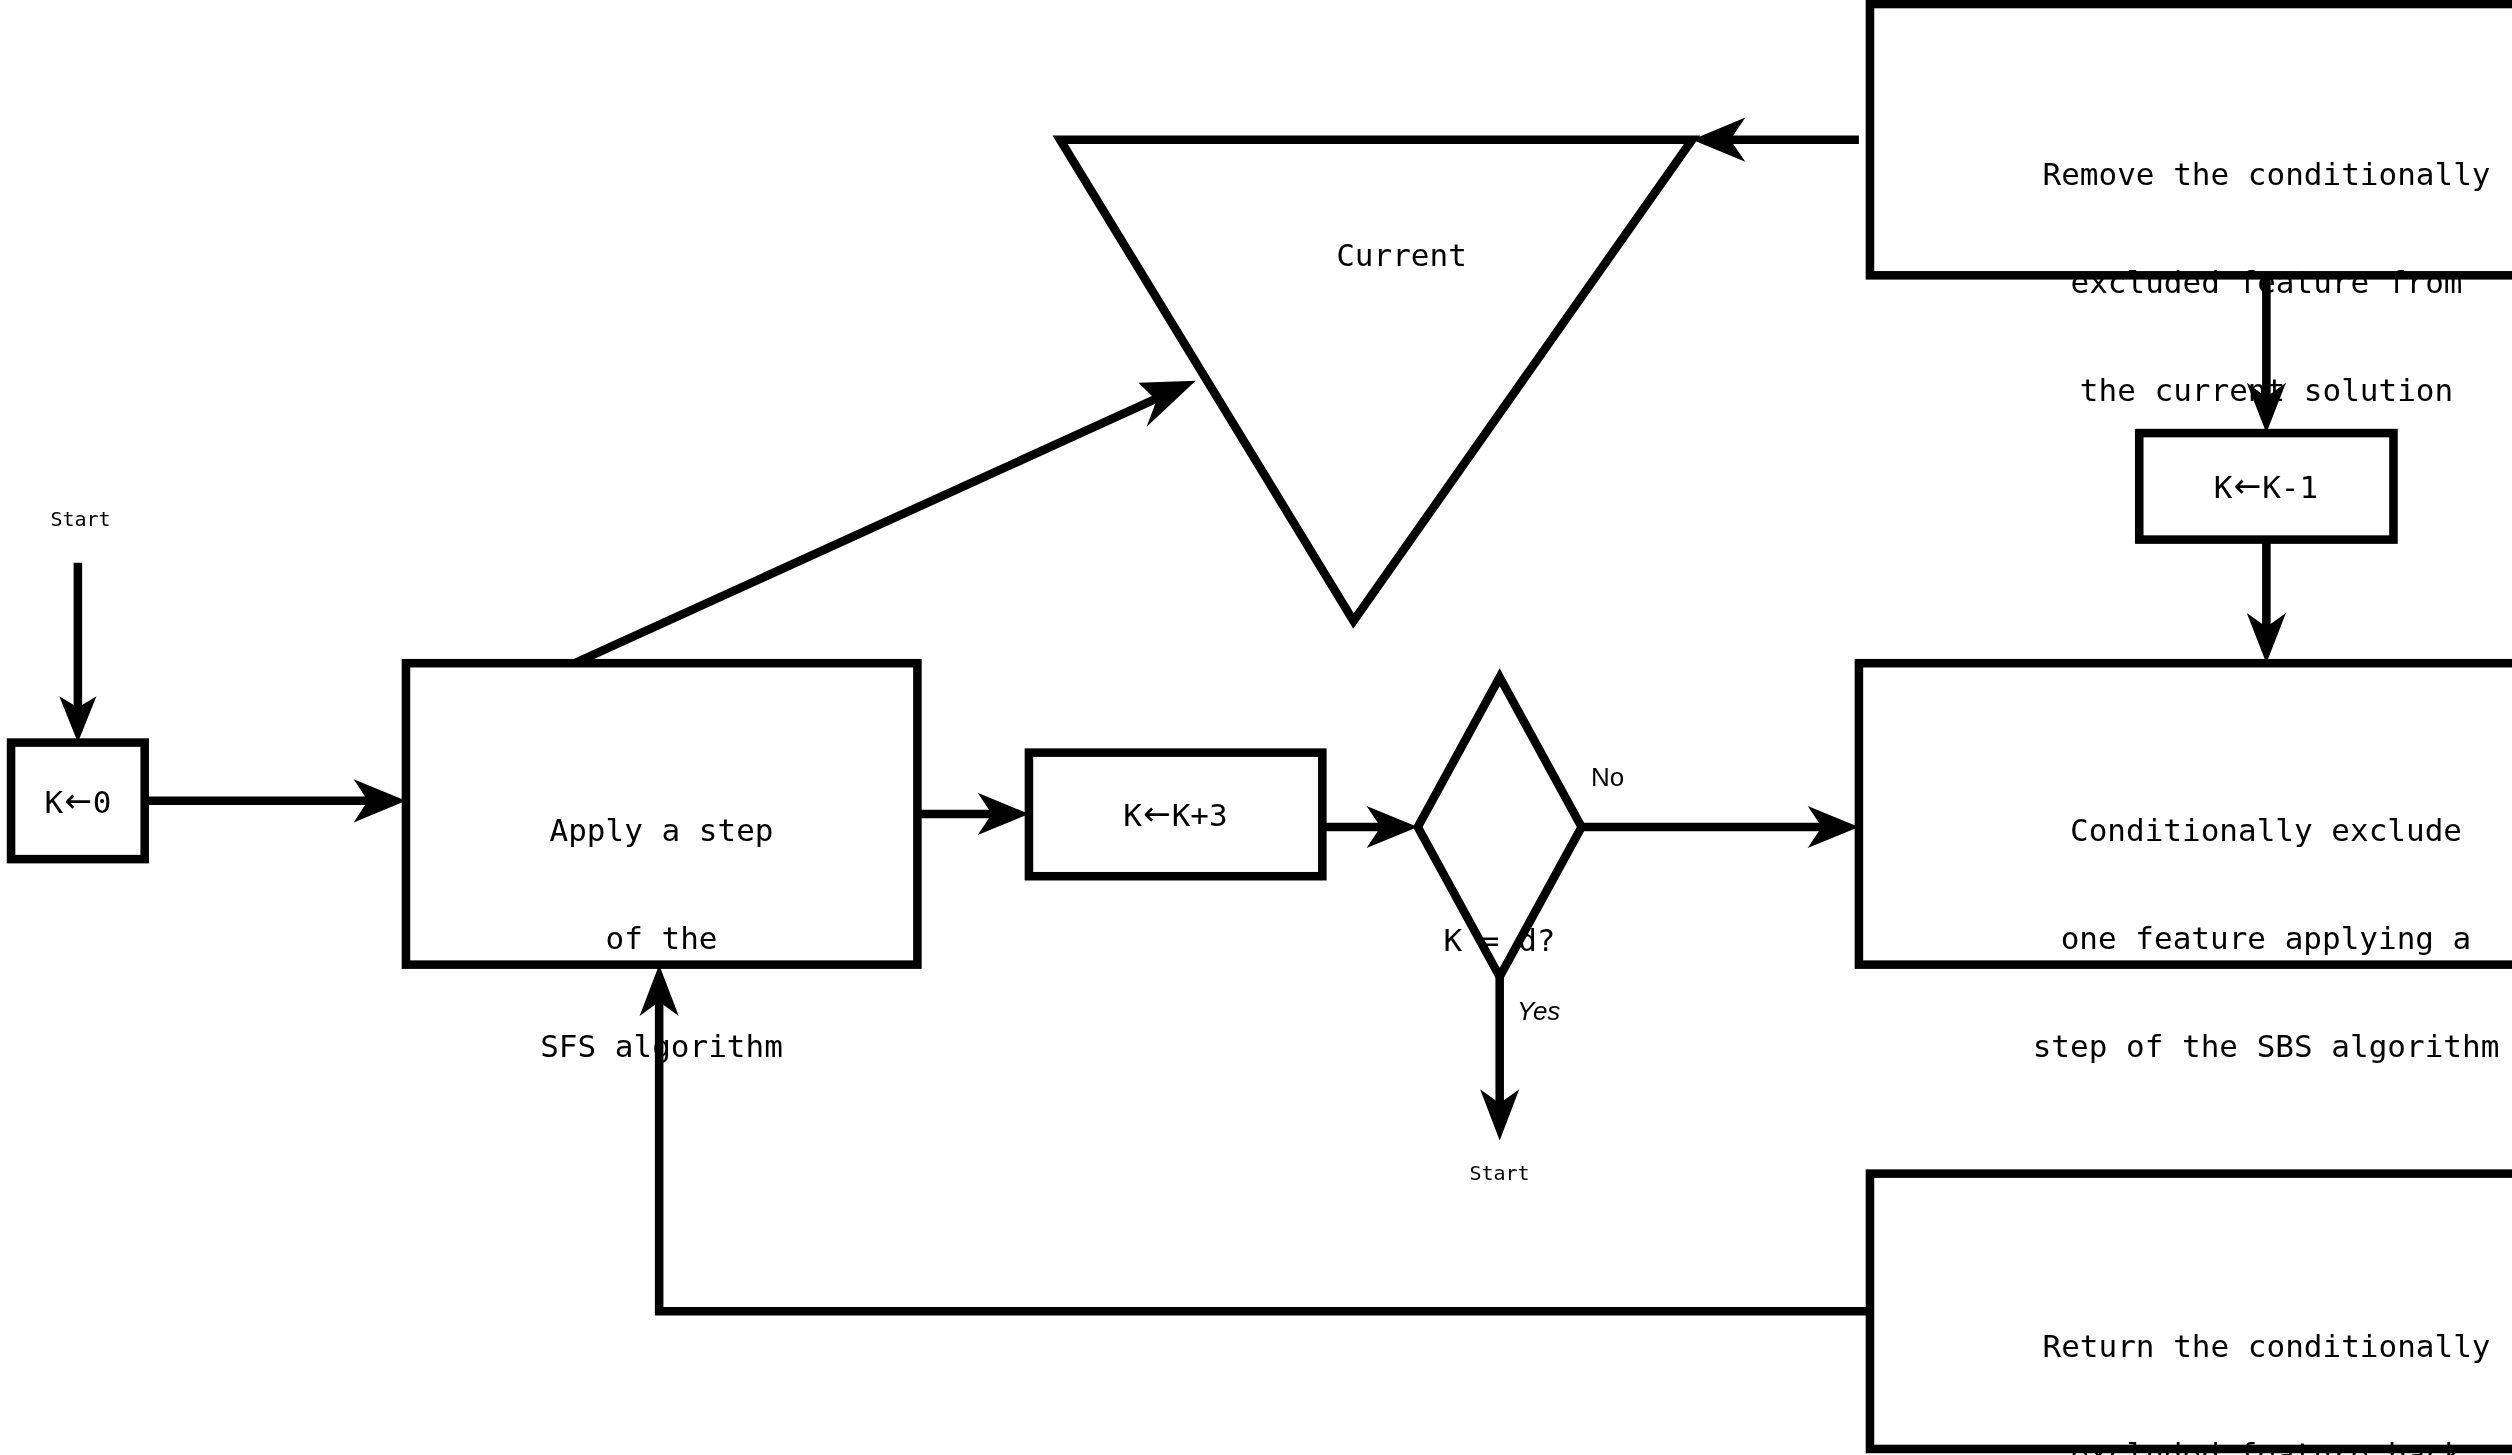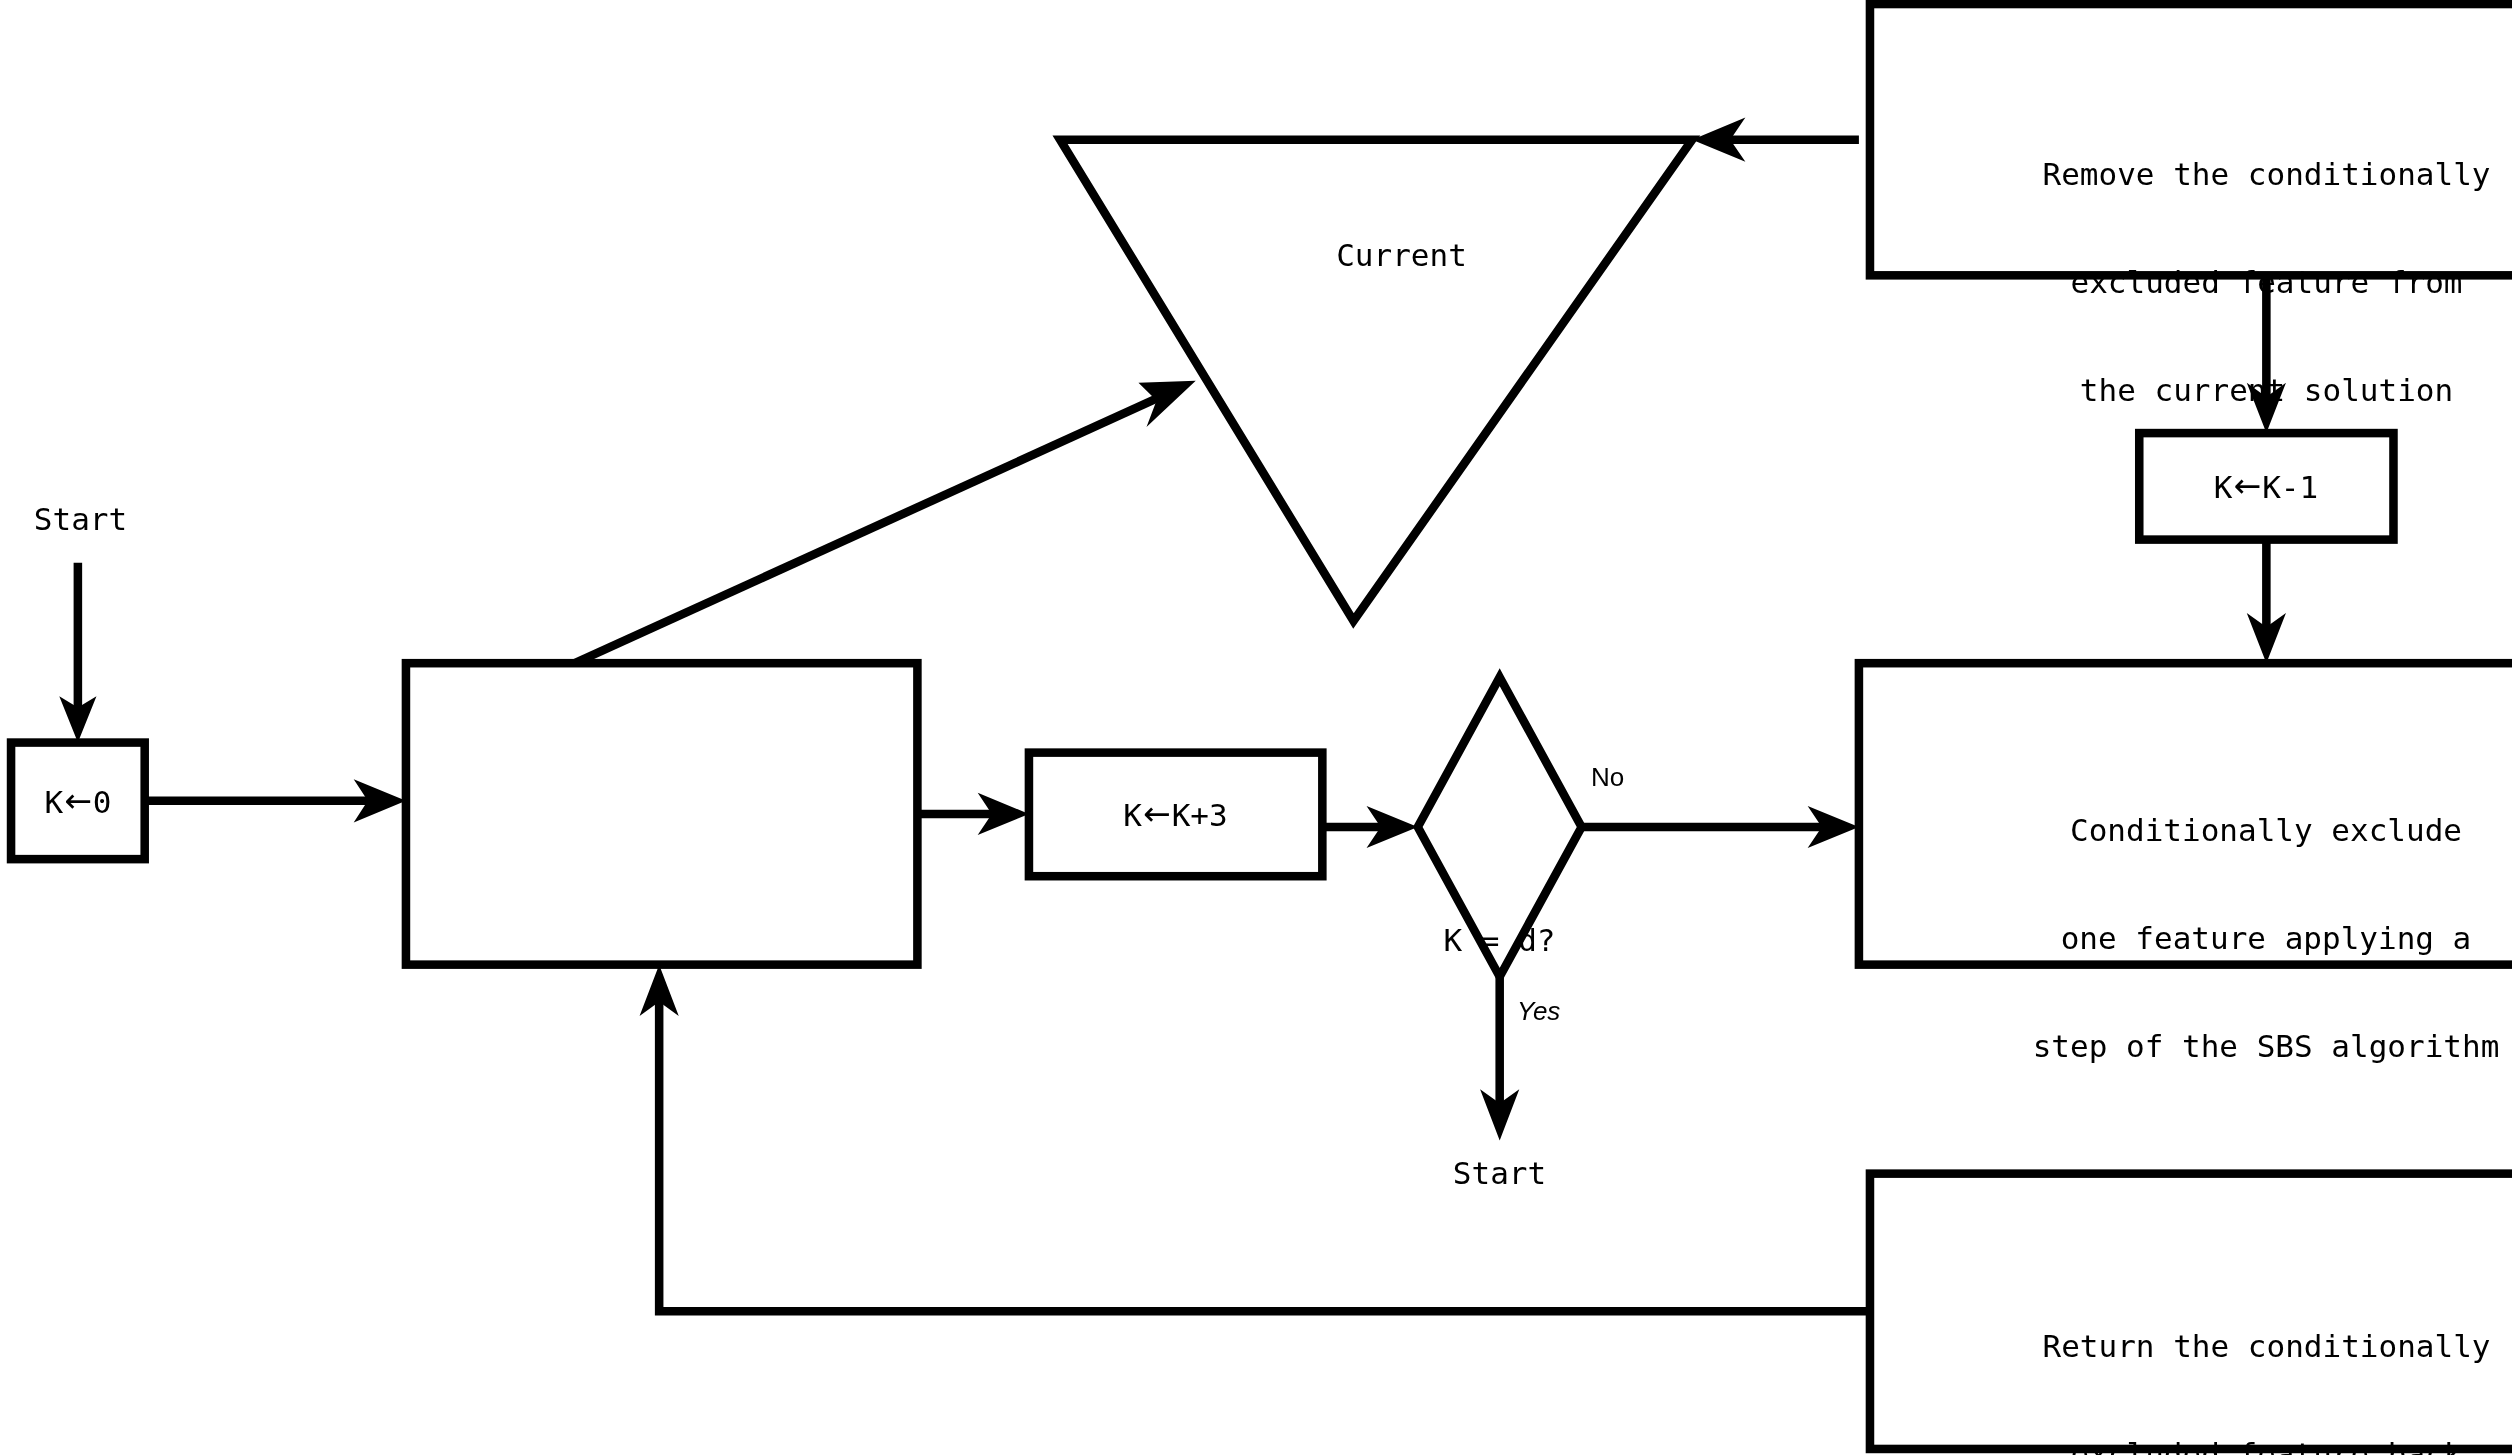--- a/index.html
+++ b/index.html
@@ -30,21 +30,21 @@
     color:#000000;
     font-family:"Liberation Sans","DejaVu Sans",sans-serif;
     font-size:26px;
     line-height:31px;
     white-space:pre;
   }
   .termlabel{
     position:absolute;
     color:#000000;
     font-family:"DejaVu Sans Mono","Liberation Mono",monospace;
-    font-size:31px;
+    font-size:20px;
     line-height:34px;
     white-space:pre;
   }
   .assign{
     position:absolute;
     color:#000000;
     font-family:"DejaVu Sans Mono","Liberation Mono",monospace;
     font-size:31px;
     line-height:34px;
     white-space:pre;
@@ -133,20 +133,25 @@
   </svg>
 
   <div class="termlabel" style="left:15px; top:502px; width:131px; text-align:center;">Start</div>
 
   <div class="termlabel" style="left:1434px; top:1156px; width:131px; text-align:center;">Start</div>
 
   <div class="assign" style="left:11px; top:743px; width:134px; height:117px;">
     <span>K</span><span class="arrowglyph">←</span><span>0</span>
   </div>
 
+  <div class="boxlabel" style="left:406px; top:740px; width:511px;">
+    <div>Apply a step</div>
+    <div>of the</div>
+    <div>SFS algorithm</div>
+  </div>
 
   <div class="assign" style="left:1029px; top:753px; width:293px; height:124px;">
     <span>K</span><span class="arrowglyph">←</span><span>K+3</span>
   </div>
 
   <div class="boxlabel" style="left:1369px; top:850px; width:261px;">
     <div>K = d?</div>
   </div>
 
   <div class="boxlabel" style="left:1125px; top:165px; width:553px;">

